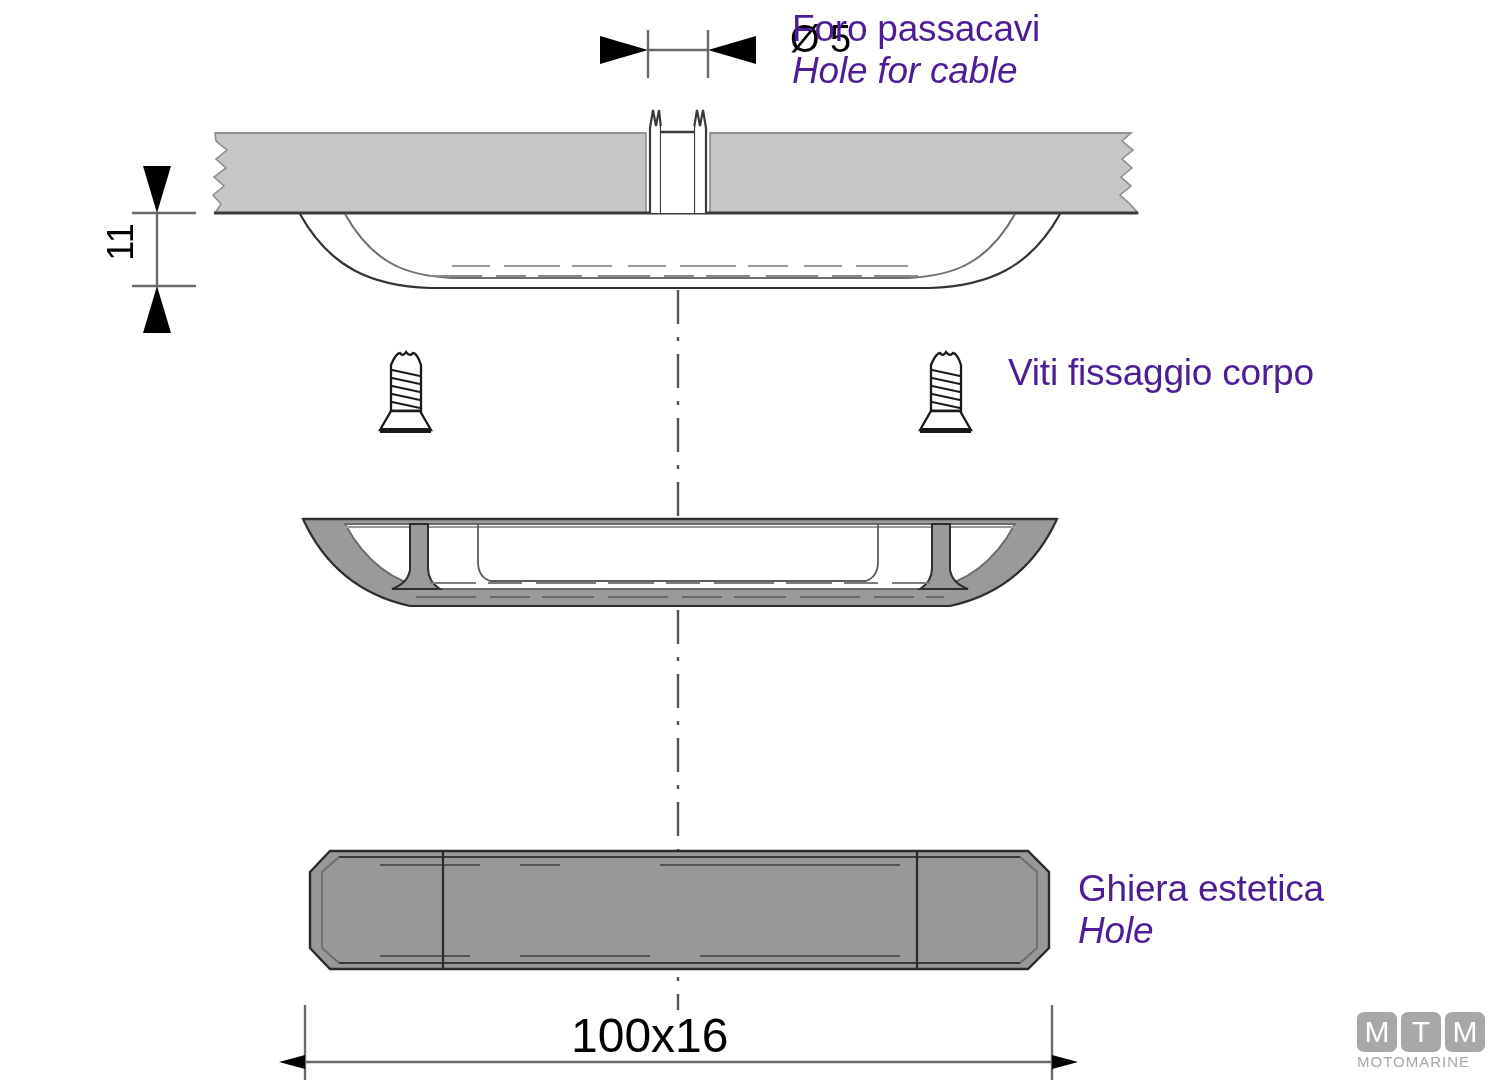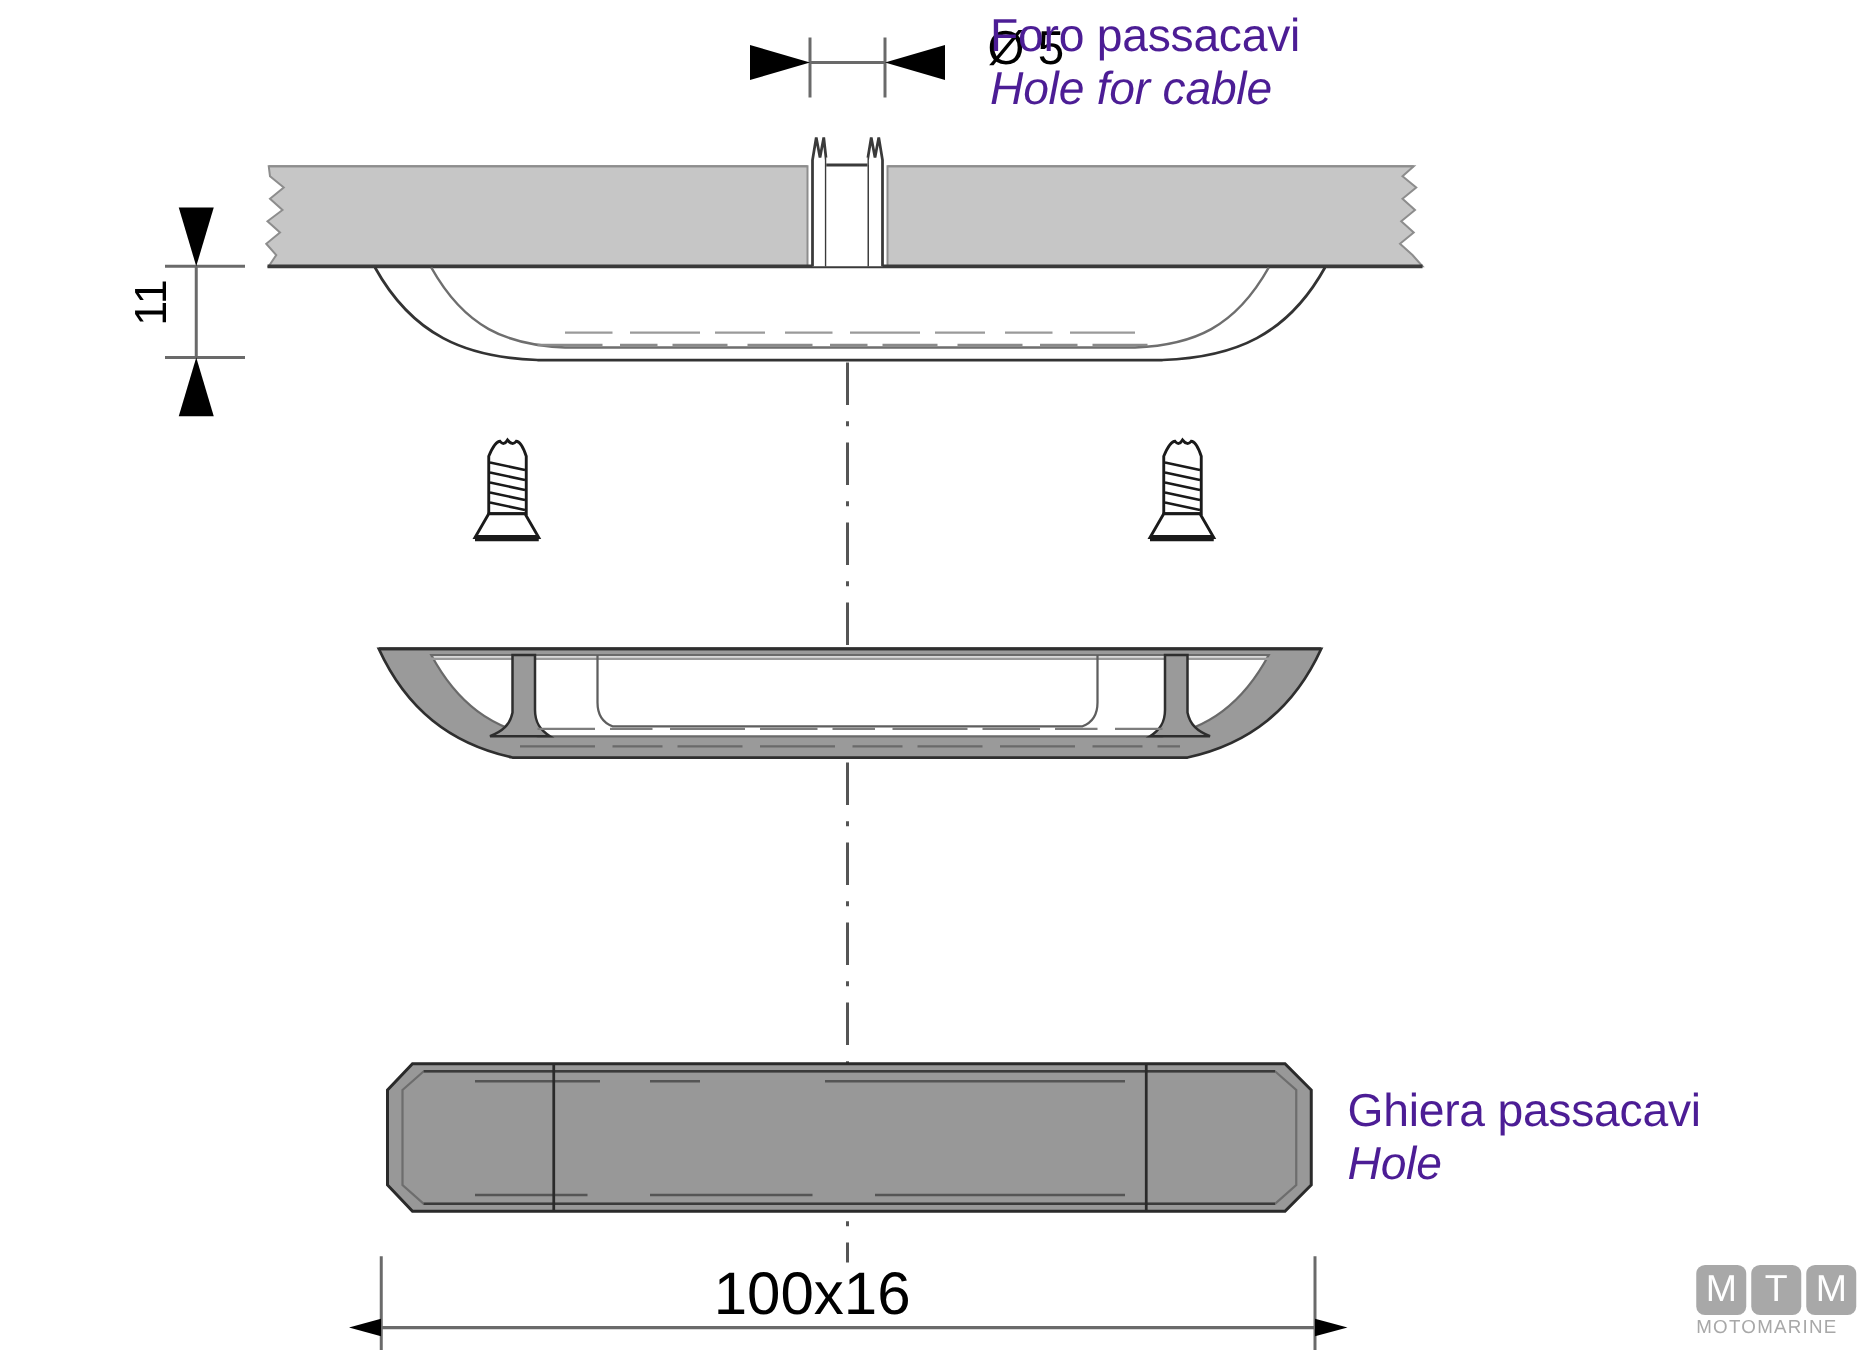--- a/index.html
+++ b/index.html
@@ -262,24 +262,25 @@
   <div class="dim-txt" id="dia5-text">Ø 5</div>
 
   <div class="label-block" id="hole-label-block">
     <div class="lbl lbl-it" style="position:relative;">Foro passacavi</div>
     <div class="lbl lbl-en" style="position:relative;">Hole for cable</div>
   </div>
 
   <div class="dim-txt" id="dim11-text">11</div>
 
   <div class="label-block" id="screw-label-block">
+    <div class="lbl lbl-it" style="position:relative;">Viti fissaggio corpo</div>
   </div>
 
   <div class="label-block" id="ring-label-block">
-    <div class="lbl lbl-it" style="position:relative;">Ghiera passacavi</div>
+    <div class="lbl lbl-it" style="position:relative;">Ghiera estetica</div>
     <div class="lbl lbl-en" style="position:relative;">Hole</div>
   </div>
 
   <div class="dim-txt" id="dim100-text">100x16</div>
 
   <div id="watermark">
     <div class="wm-row">
       <div class="wm-sq">M</div>
       <div class="wm-sq">T</div>
       <div class="wm-sq">M</div>

